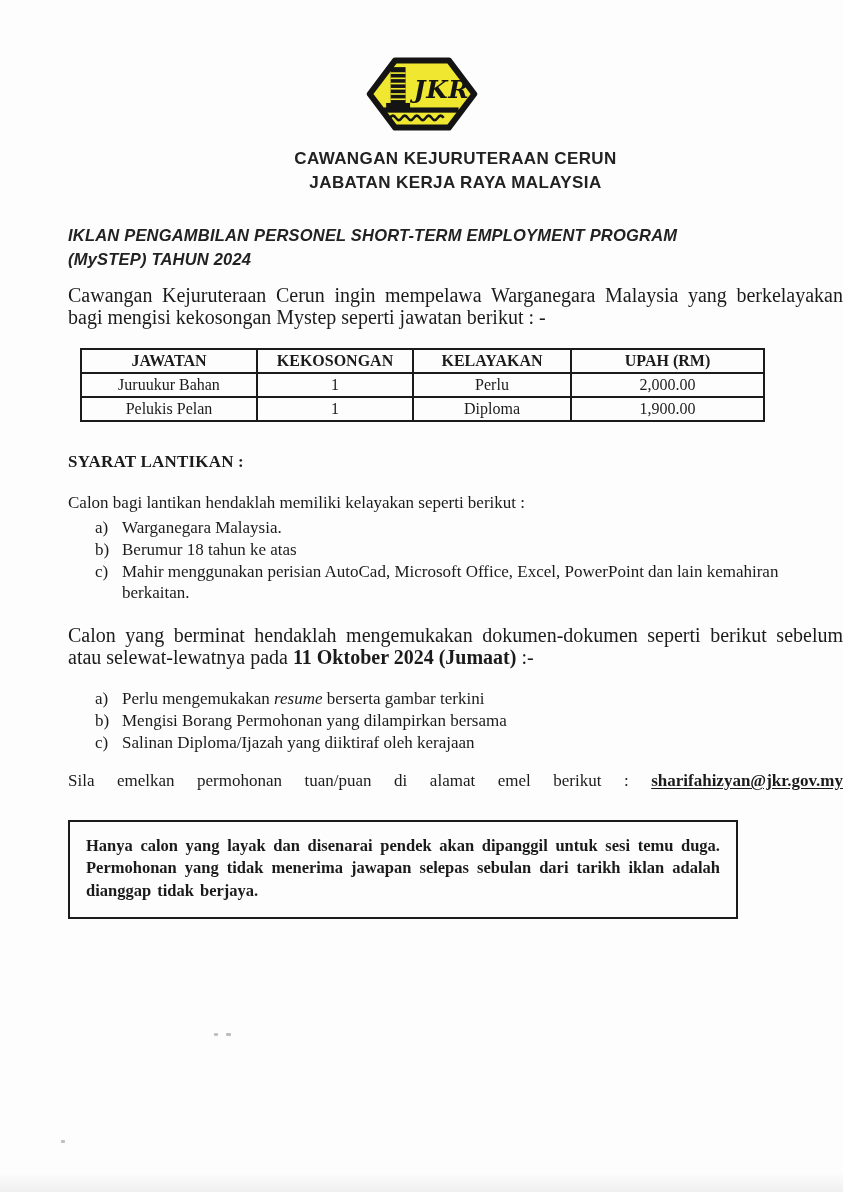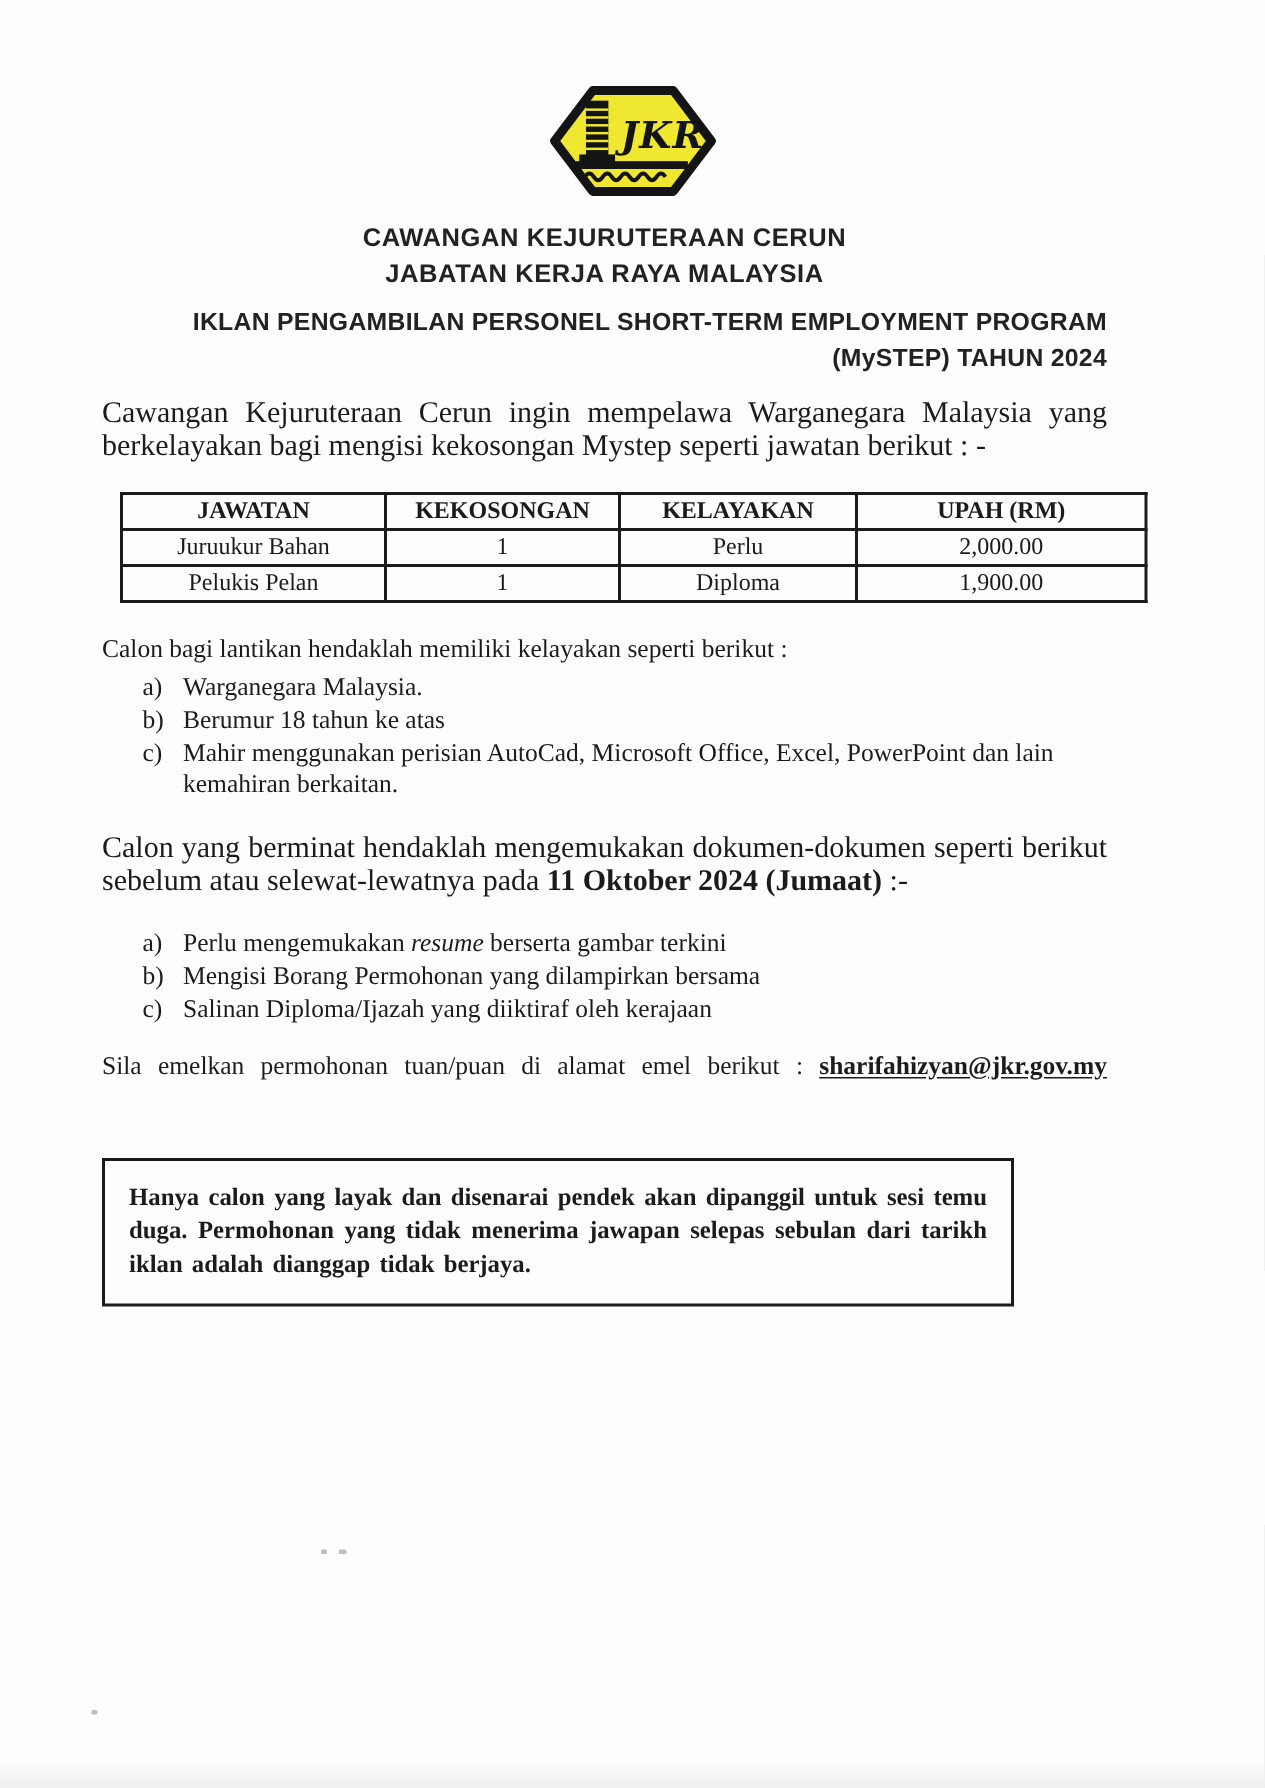--- a/index.html
+++ b/index.html
@@ -7,28 +7,28 @@
     width:843px;height:1192px;
     background:#fdfdfd;
     position:relative;
     margin:0 auto;
     font-family:"Liberation Serif","DejaVu Serif",serif;
     color:#1b1b1b;
     overflow:hidden;
     box-sizing:border-box;
     padding-top:56px;
   }
-  .content{padding-left:68px;padding-right:105px;}
+  .content{padding-left:68px;}
   
   .logo-wrap{width:112px;height:76px;margin:0 auto;text-align:center;}
   
   .sans{font-family:"Liberation Sans","DejaVu Sans",sans-serif;}
   .org-block{margin-top:15px;text-align:center;}
   .org-line{font-weight:bold;font-size:17px;line-height:24px;letter-spacing:0.4px;color:#222;}
-  .title-block{margin-top:8px;text-align:right;}
+  .title-block{margin-top:28px;text-align:left;font-style:italic;}
   .title-line{font-weight:bold;font-size:16.5px;line-height:24px;letter-spacing:0.2px;color:#222;}
   
   .para{font-size:20px;line-height:22px;text-align:justify;}
   .intro-para{margin-top:13px;}
   
   .table-wrap{margin-top:15px;margin-left:12px;}
   table.jobs{border-collapse:collapse;table-layout:fixed;width:683px;}
   table.jobs td,table.jobs th{
     border:2px solid #1b1b1b;
     font-size:16px;
@@ -47,23 +47,23 @@
   .li-label{width:27px;flex:0 0 27px;}
   .li-text{flex:1;}
   .cara-h{margin-top:26px;}
   .cara-intro{margin-top:20px;}
   
   .contact{margin-top:15px;font-size:17px;line-height:23px;}
   .contact-line1{text-align:justify;text-align-last:justify;}
   .email{text-decoration:underline;text-underline-offset:2px;font-weight:bold;}
   
   .notice-box{
-    margin-top:50px;
+    margin-top:28px;
     margin-left:0px;
-    width:608px;
+    width:670px;
     border:2px solid #1b1b1b;
     box-sizing:border-box;
     padding:13px 16px 15px 16px;
   }
   .notice-text{font-weight:bold;font-size:16.5px;line-height:22.5px;text-align:justify;word-spacing:2px;}
   
   .artifact{position:absolute;background:#8a8a8a;opacity:0.55;border-radius:1px;}
   .a1{left:214px;top:1033px;width:4px;height:3px;}
   .a2{left:226px;top:1033px;width:5px;height:3px;}
   .a3{left:61px;top:1140px;width:4px;height:3px;}
@@ -141,20 +141,21 @@
           <tr>
             <td>Pelukis Pelan</td>
             <td>1</td>
             <td>Diploma</td>
             <td>1,900.00</td>
           </tr>
         </tbody>
       </table>
     </div>
 
+    <div class="section-h">SYARAT LANTIKAN :</div>
     <div class="section-intro">Calon bagi lantikan hendaklah memiliki kelayakan seperti berikut :</div>
     <div class="list">
       <div class="li">
         <span class="li-label">a)</span>
         <span class="li-text">Warganegara Malaysia.</span>
       </div>
       <div class="li">
         <span class="li-label">b)</span>
         <span class="li-text">Berumur 18 tahun ke atas</span>
       </div>

